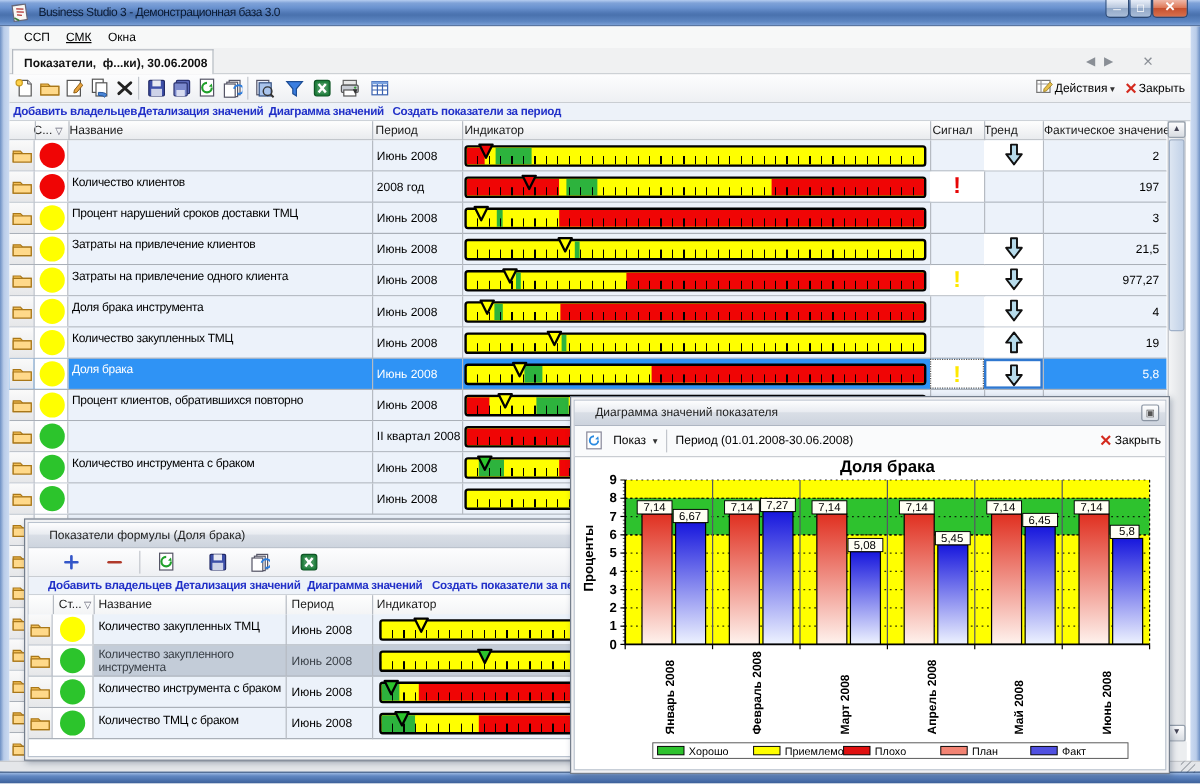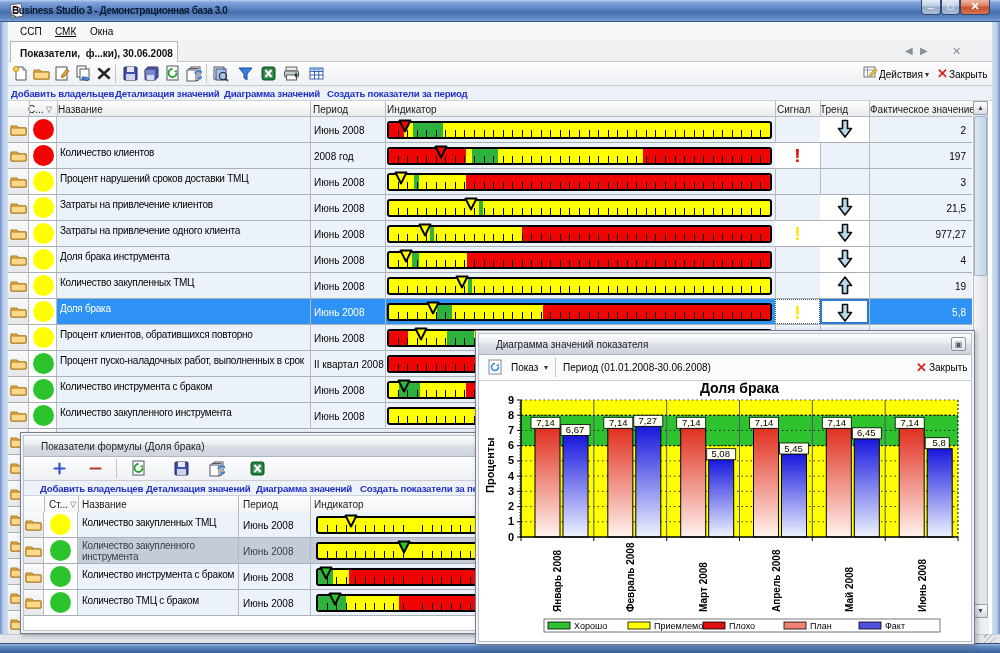--- a/index.html
+++ b/index.html
@@ -2,21 +2,21 @@
 <html><head><meta charset="utf-8">
 <style>
 *{margin:0;padding:0;box-sizing:border-box;}
 html,body{width:1000px;height:653px;overflow:hidden;font-family:"Liberation Sans",sans-serif;}
 .abs{position:absolute;}
 #page{position:relative;width:1000px;height:653px;background:#fff;font-size:11px;}
 
 #titlebar{left:0;top:0;width:1000px;height:22px;
  background:linear-gradient(180deg,#b6cdf0 0%,#7fa2d8 12%,#6b93d0 30%,#4f77b4 52%,#4a72ae 60%,#5d86c2 85%,#7ba0d6 100%);
  border-bottom:1px solid #38598c;}
-#titletext{left:12px;top:5px;font-size:10px;color:#0a1a33;font-weight:bold;letter-spacing:-.4px;}
+#titletext{left:32px;top:5px;font-size:10px;color:#0a1a33;font-weight:normal;letter-spacing:-.4px;}
 .winbtn{top:0;height:15px;border:1px solid #2e4a74;border-top:none;
  background:linear-gradient(180deg,#e8eef8 0%,#b9c8de 45%,#93a9c8 50%,#aabdd8 100%);
  border-radius:0 0 4px 4px;color:#fff;text-align:center;font-size:9px;line-height:13px;}
 #btnclose{background:linear-gradient(180deg,#f0b8a8 0%,#de7a5a 45%,#c6502e 50%,#d8714e 100%);}
 .sideborder{top:22px;width:8px;height:621px;background:linear-gradient(90deg,#6d90c4,#b9cce9 40%,#cddcf2);}
 #bottomstrip{left:0px;top:634px;width:1000px;height:9px;background:#e4e6e9;border-top:1px solid #c8cacd;}
 #bottomborder{left:0;top:643px;width:1000px;height:10px;
  background:linear-gradient(180deg,#9db9e2 0%,#6288c2 30%,#4a70ab 70%,#3c5f96 100%);border-top:1px solid #31507f;}
 #grip{left:984px;top:634px;width:12px;height:12px;background:
  repeating-linear-gradient(135deg,transparent 0 2px,#b0b4ba 2px 3px,transparent 3px 4px);}
@@ -464,21 +464,20 @@
 <div class="grow" style="top:351px;">
 <div class="fold">
         <div class="abs" style="left:2px;top:4px;"><svg width="17" height="17" viewBox="0 0 17 17">
             <path d="M1 5h6l2 2h7v7H1z" fill="#f5c056" stroke="#a97718"></path>
             <path d="M1 7h15v7H1z" fill="#ffd98a" stroke="#a97718"></path>
           </svg></div>
       </div>
 <div class="circ">
         <div class="dot" style="background:#2cc42c;"></div>
       </div>
-<div class="nm" style="">Процент пуско-наладочных работ, выполненных в срок</div>
 <div class="pd" style="">II квартал 2008</div>
 <div class="vline" style="left:302px;top:0;height:26px;"></div>
 <div class="vline" style="left:377px;top:0;height:26px;"></div>
 <div class="vline" style="left:767px;top:0;height:26px;"></div>
 <div class="vline" style="left:812px;top:0;height:26px;"></div>
 <div class="vline" style="left:861px;top:0;height:26px;"></div>
 <div class="bar">
         <div class="seg" style="left:0px;width:382px;background:#f00505;height:100%;"></div>
         <div class="ticks"></div>
       </div>
@@ -516,21 +515,20 @@
 <div class="grow" style="top:403px;">
 <div class="fold">
         <div class="abs" style="left:2px;top:4px;"><svg width="17" height="17" viewBox="0 0 17 17">
             <path d="M1 5h6l2 2h7v7H1z" fill="#f5c056" stroke="#a97718"></path>
             <path d="M1 7h15v7H1z" fill="#ffd98a" stroke="#a97718"></path>
           </svg></div>
       </div>
 <div class="circ">
         <div class="dot" style="background:#2cc42c;"></div>
       </div>
-<div class="nm" style="">Количество закупленного инструмента</div>
 <div class="pd" style="">Июнь 2008</div>
 <div class="vline" style="left:302px;top:0;height:26px;"></div>
 <div class="vline" style="left:377px;top:0;height:26px;"></div>
 <div class="vline" style="left:767px;top:0;height:26px;"></div>
 <div class="vline" style="left:812px;top:0;height:26px;"></div>
 <div class="vline" style="left:861px;top:0;height:26px;"></div>
 <div class="bar">
         <div class="ticks"></div>
       </div>
 <div class="val" style=""></div>

